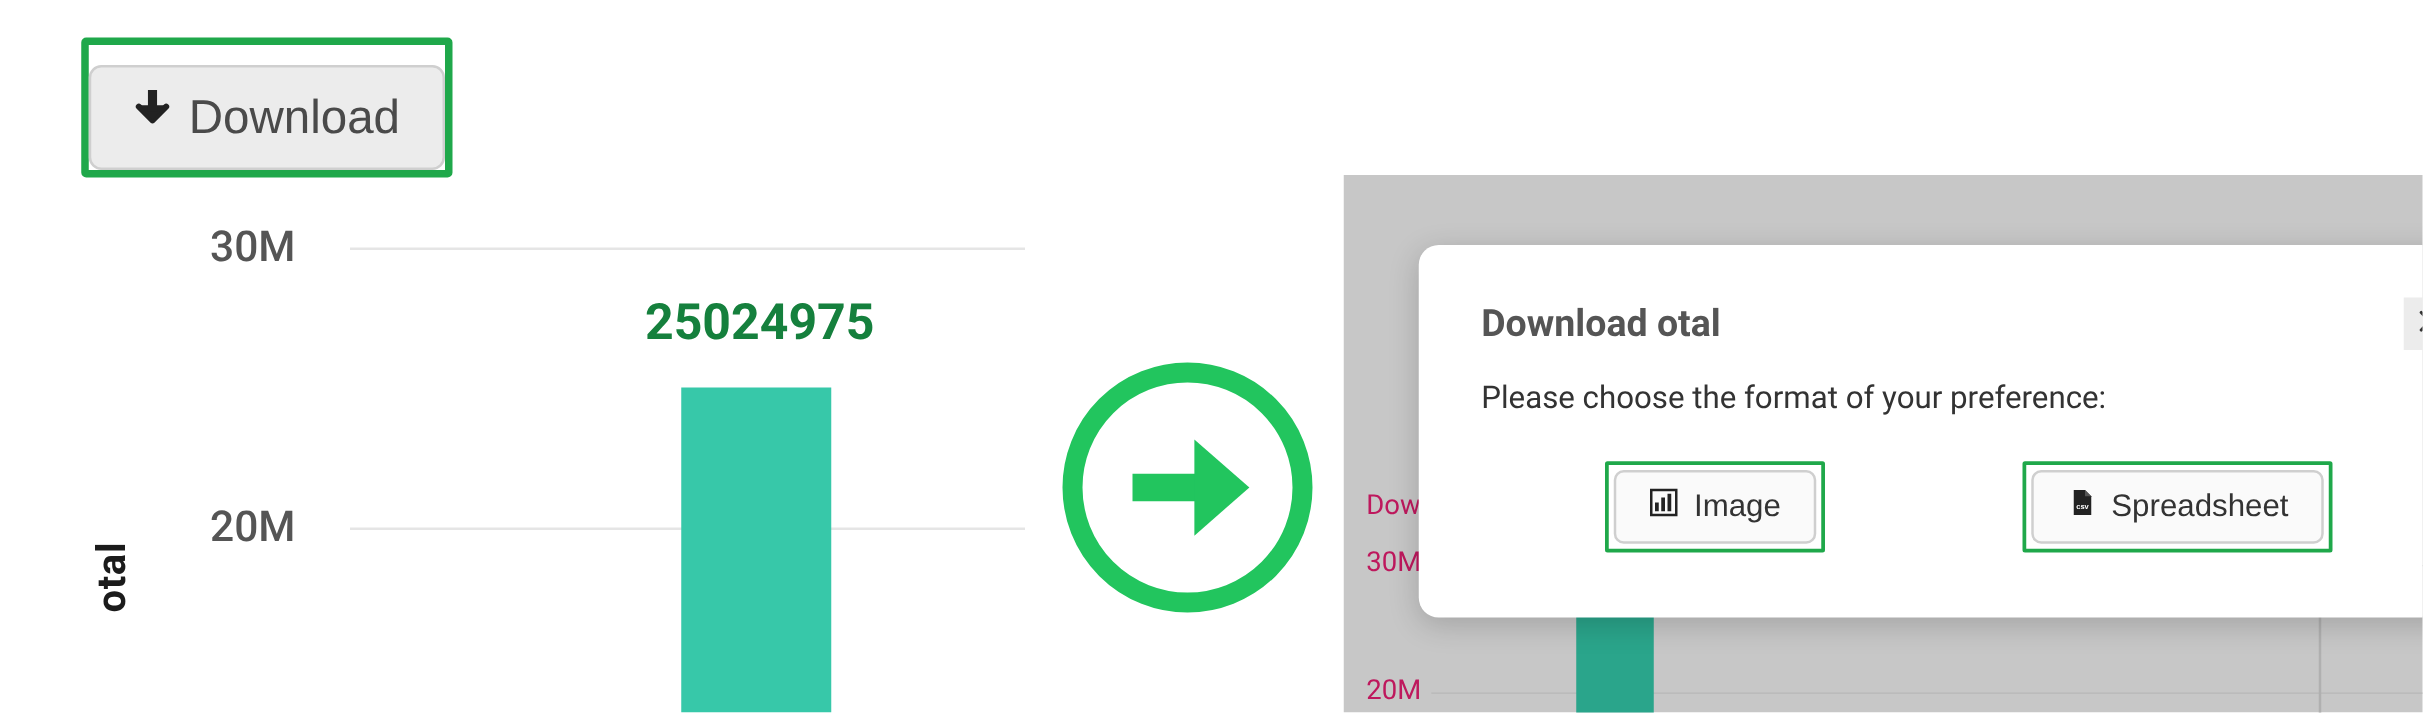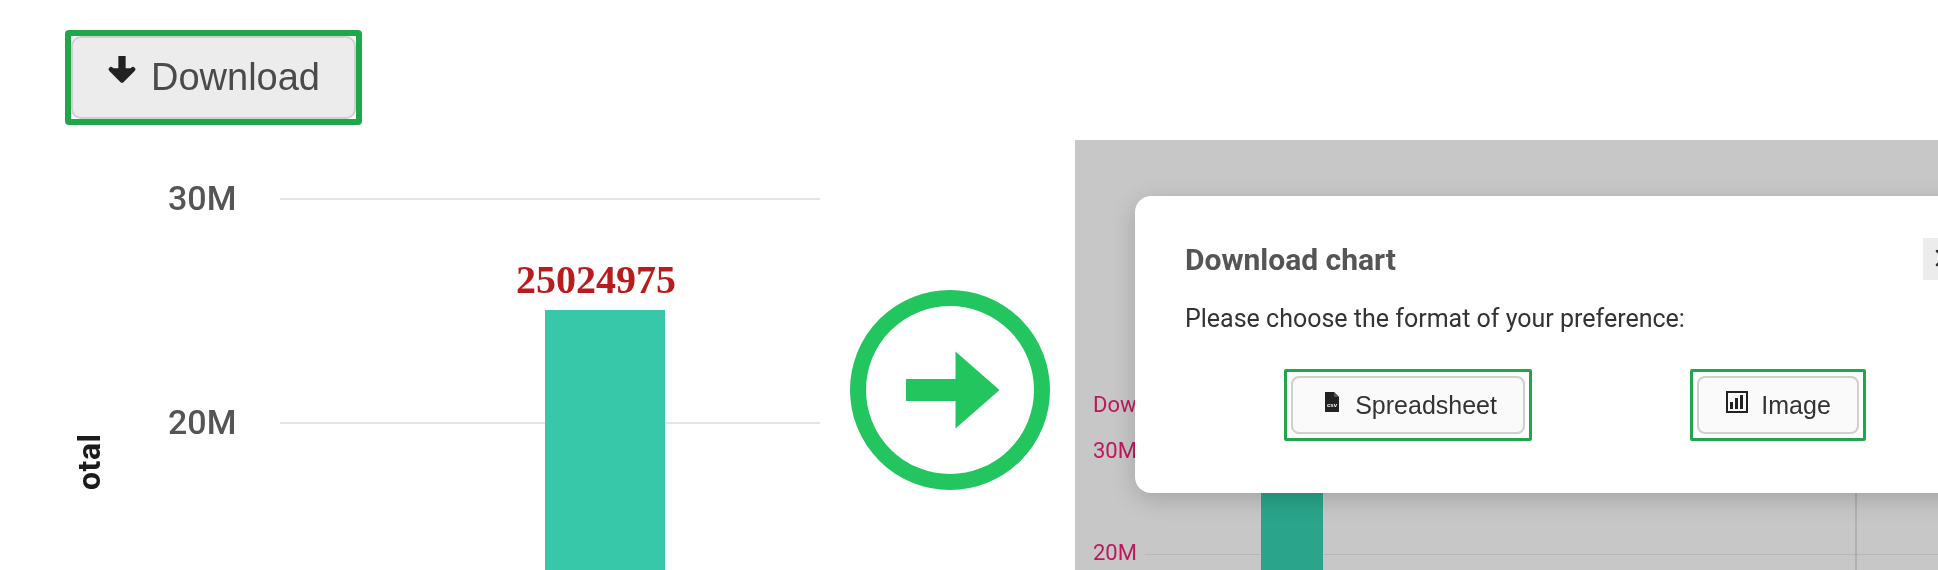--- a/index.html
+++ b/index.html
@@ -33,20 +33,21 @@
       display: inline-flex;
       align-items: center;
       gap: 14px;
       background: #ececec;
       border: 2px solid #cfcfcf;
       border-radius: 10px;
       padding: 18px 34px;
       font-size: 38px;
       color: #4a4a4a;
       cursor: pointer;
+      margin-top: 16px;
     }
     .download-btn svg { width: 30px; height: 34px; }
 
     .y-axis-label {
       position: absolute;
       left: 70px;
       top: 490px;
       transform: rotate(-90deg);
       transform-origin: left top;
       font-size: 32px;
@@ -70,25 +71,24 @@
       width: 540px;
       height: 2px;
       background: #e5e5e5;
     }
     .grid-30 { top: 198px; }
     .grid-20 { top: 422px; }
 
     .bar-label {
       position: absolute;
       left: 516px;
-      top: 256px;
+      top: 234px;
       font-size: 40px;
       font-weight: 700;
-      color: #b91c1c;
-      font-family: Liberation Serif, serif;
+      color: #15803d;
     }
     .bar {
       position: absolute;
       left: 545px;
       top: 310px;
       width: 120px;
       height: 260px;
       background: #37c8a9;
     }
 
@@ -264,53 +264,53 @@
   <div class="right-bg-text rb-20m">20M</div>
 
   <div class="right-bg-hline" style="top:312px"></div>
   <div class="right-bg-hline" style="top:414px"></div>
   <div class="right-bg-barlabel"></div>
   <div class="right-bg-bar"></div>
   <div class="right-bg-vline"></div>
 
   <div class="modal">
     <div class="modal-header">
-      <div class="modal-title">Download chart</div>
+      <div class="modal-title">Download otal</div>
       <div class="modal-close">
         <span>
           <svg width="20" height="20" viewBox="0 0 20 20">
             <path d="M3 3 L17 17 M17 3 L3 17" stroke="#333" stroke-width="2.5" stroke-linecap="round"></path>
           </svg>
         </span>
       </div>
     </div>
     <div class="modal-desc">Please choose the format of your preference:</div>
 
     <div class="modal-actions">
-      <div class="modal-btn-highlight">
-        <button class="modal-btn">
-          <span>
-            <svg viewBox="0 0 24 24">
-              <path d="M6 2 L15 2 L20 7 L20 22 L6 22 Z" fill="#222"></path>
-              <path d="M15 2 L15 7 L20 7" fill="#555"></path>
-              <text x="8" y="17" font-size="6" fill="#fff" font-family="Arial" font-weight="bold">csv</text>
-            </svg>
-          </span>
-          <span>Spreadsheet</span>
-        </button>
-      </div>
-
       <div class="modal-btn-highlight">
         <button class="modal-btn">
           <span>
             <svg viewBox="0 0 24 24">
               <rect x="2" y="2" width="20" height="20" fill="none" stroke="#222" stroke-width="2"></rect>
               <rect x="5" y="12" width="3" height="7" fill="#222"></rect>
               <rect x="10" y="8" width="3" height="11" fill="#222"></rect>
               <rect x="15" y="5" width="3" height="14" fill="#222"></rect>
             </svg>
           </span>
           <span>Image</span>
         </button>
       </div>
+
+      <div class="modal-btn-highlight">
+        <button class="modal-btn">
+          <span>
+            <svg viewBox="0 0 24 24">
+              <path d="M6 2 L15 2 L20 7 L20 22 L6 22 Z" fill="#222"></path>
+              <path d="M15 2 L15 7 L20 7" fill="#555"></path>
+              <text x="8" y="17" font-size="6" fill="#fff" font-family="Arial" font-weight="bold">csv</text>
+            </svg>
+          </span>
+          <span>Spreadsheet</span>
+        </button>
+      </div>
     </div>
   </div>
 </div>
 
 </body></html>

